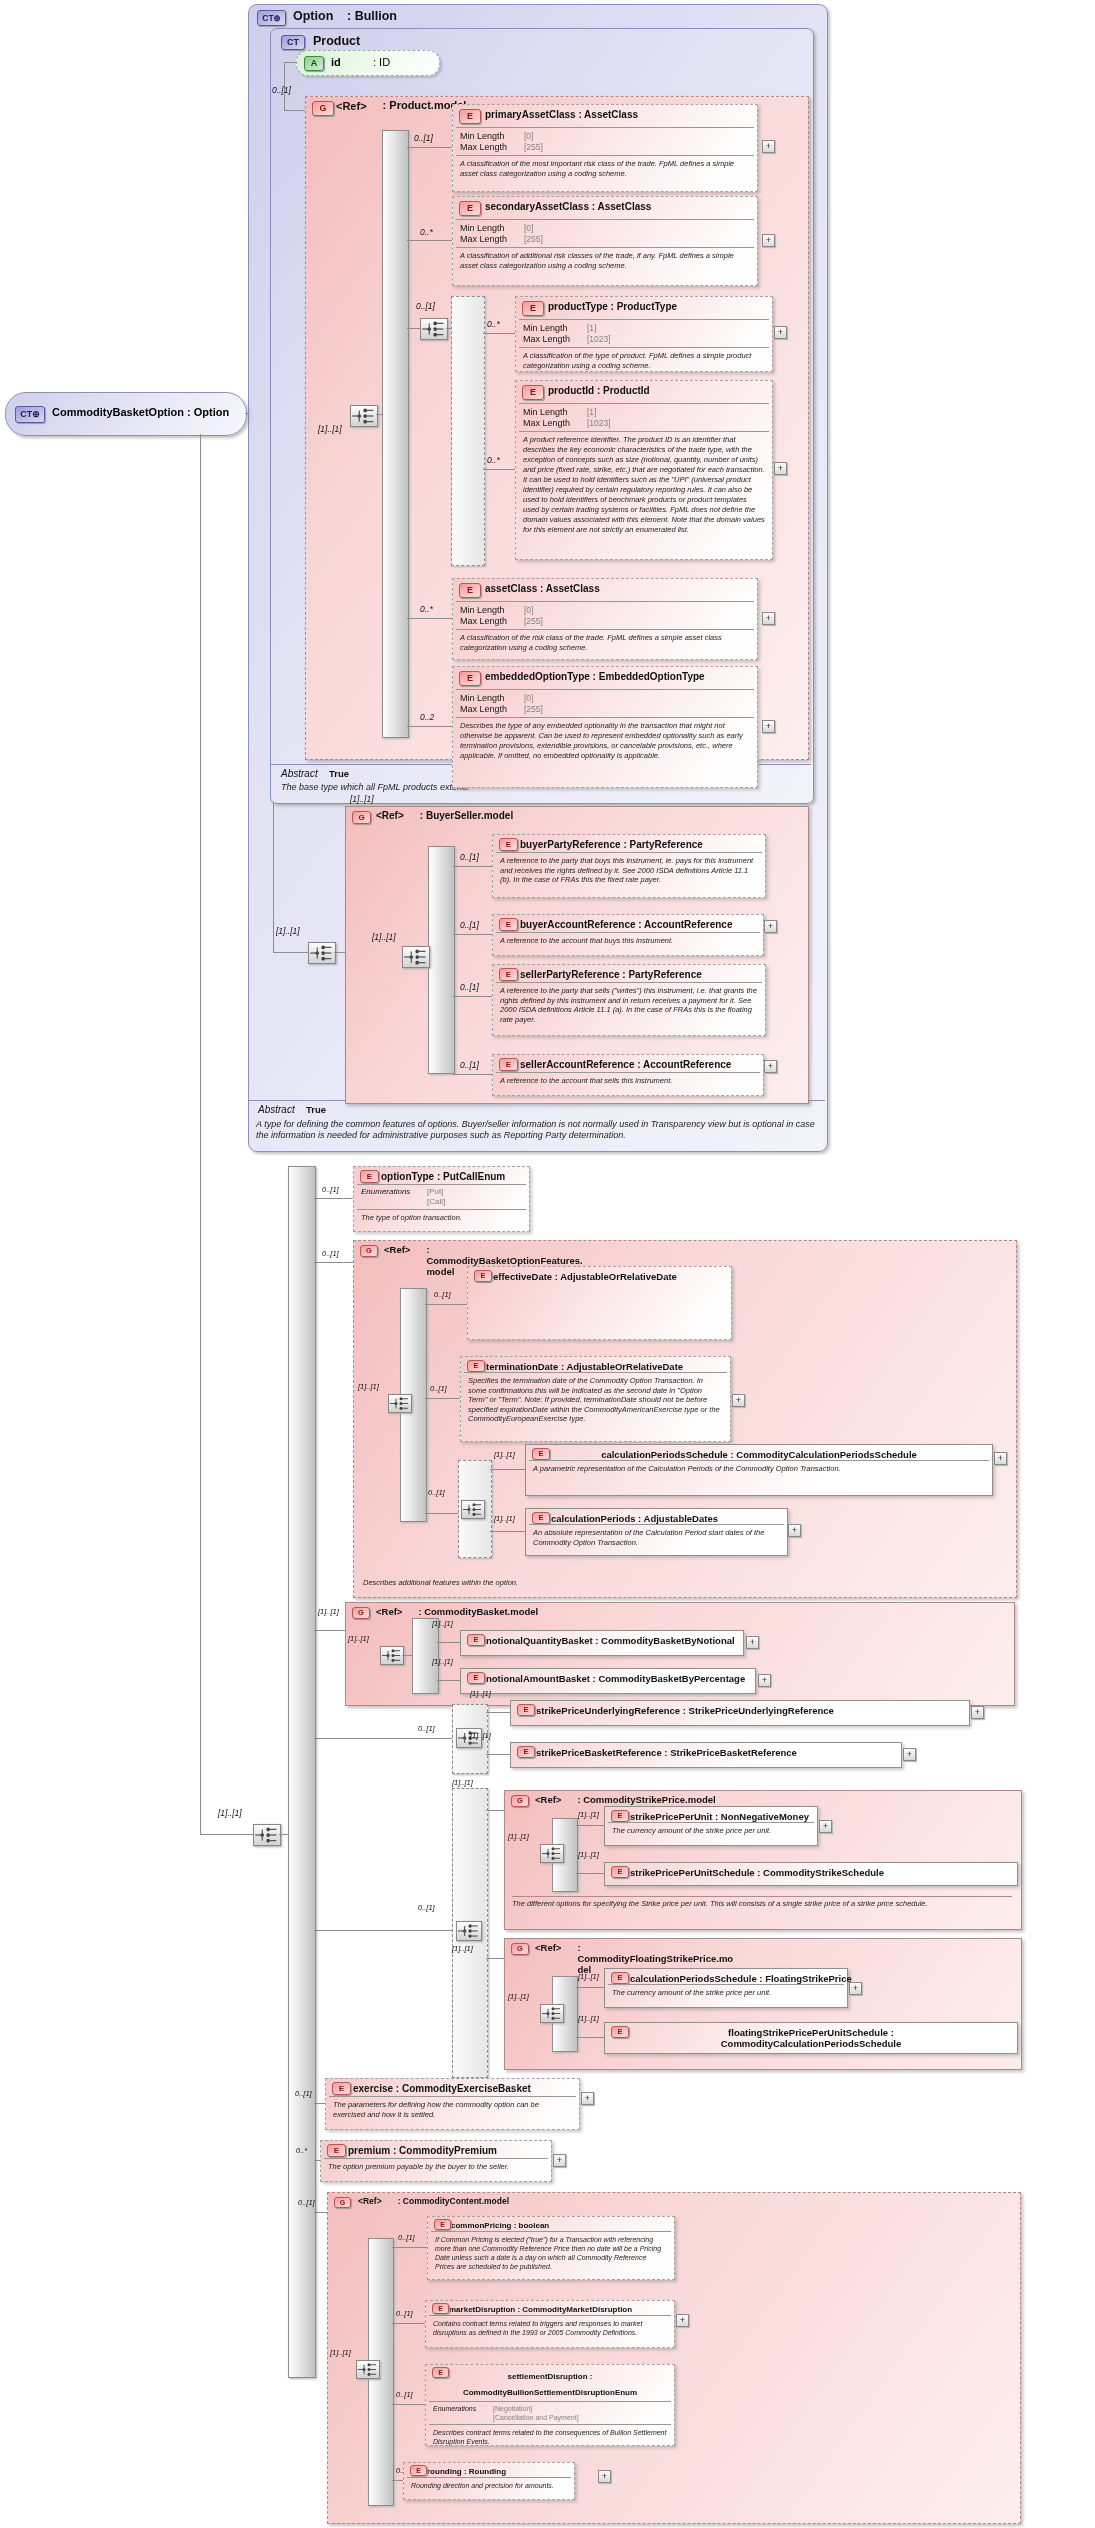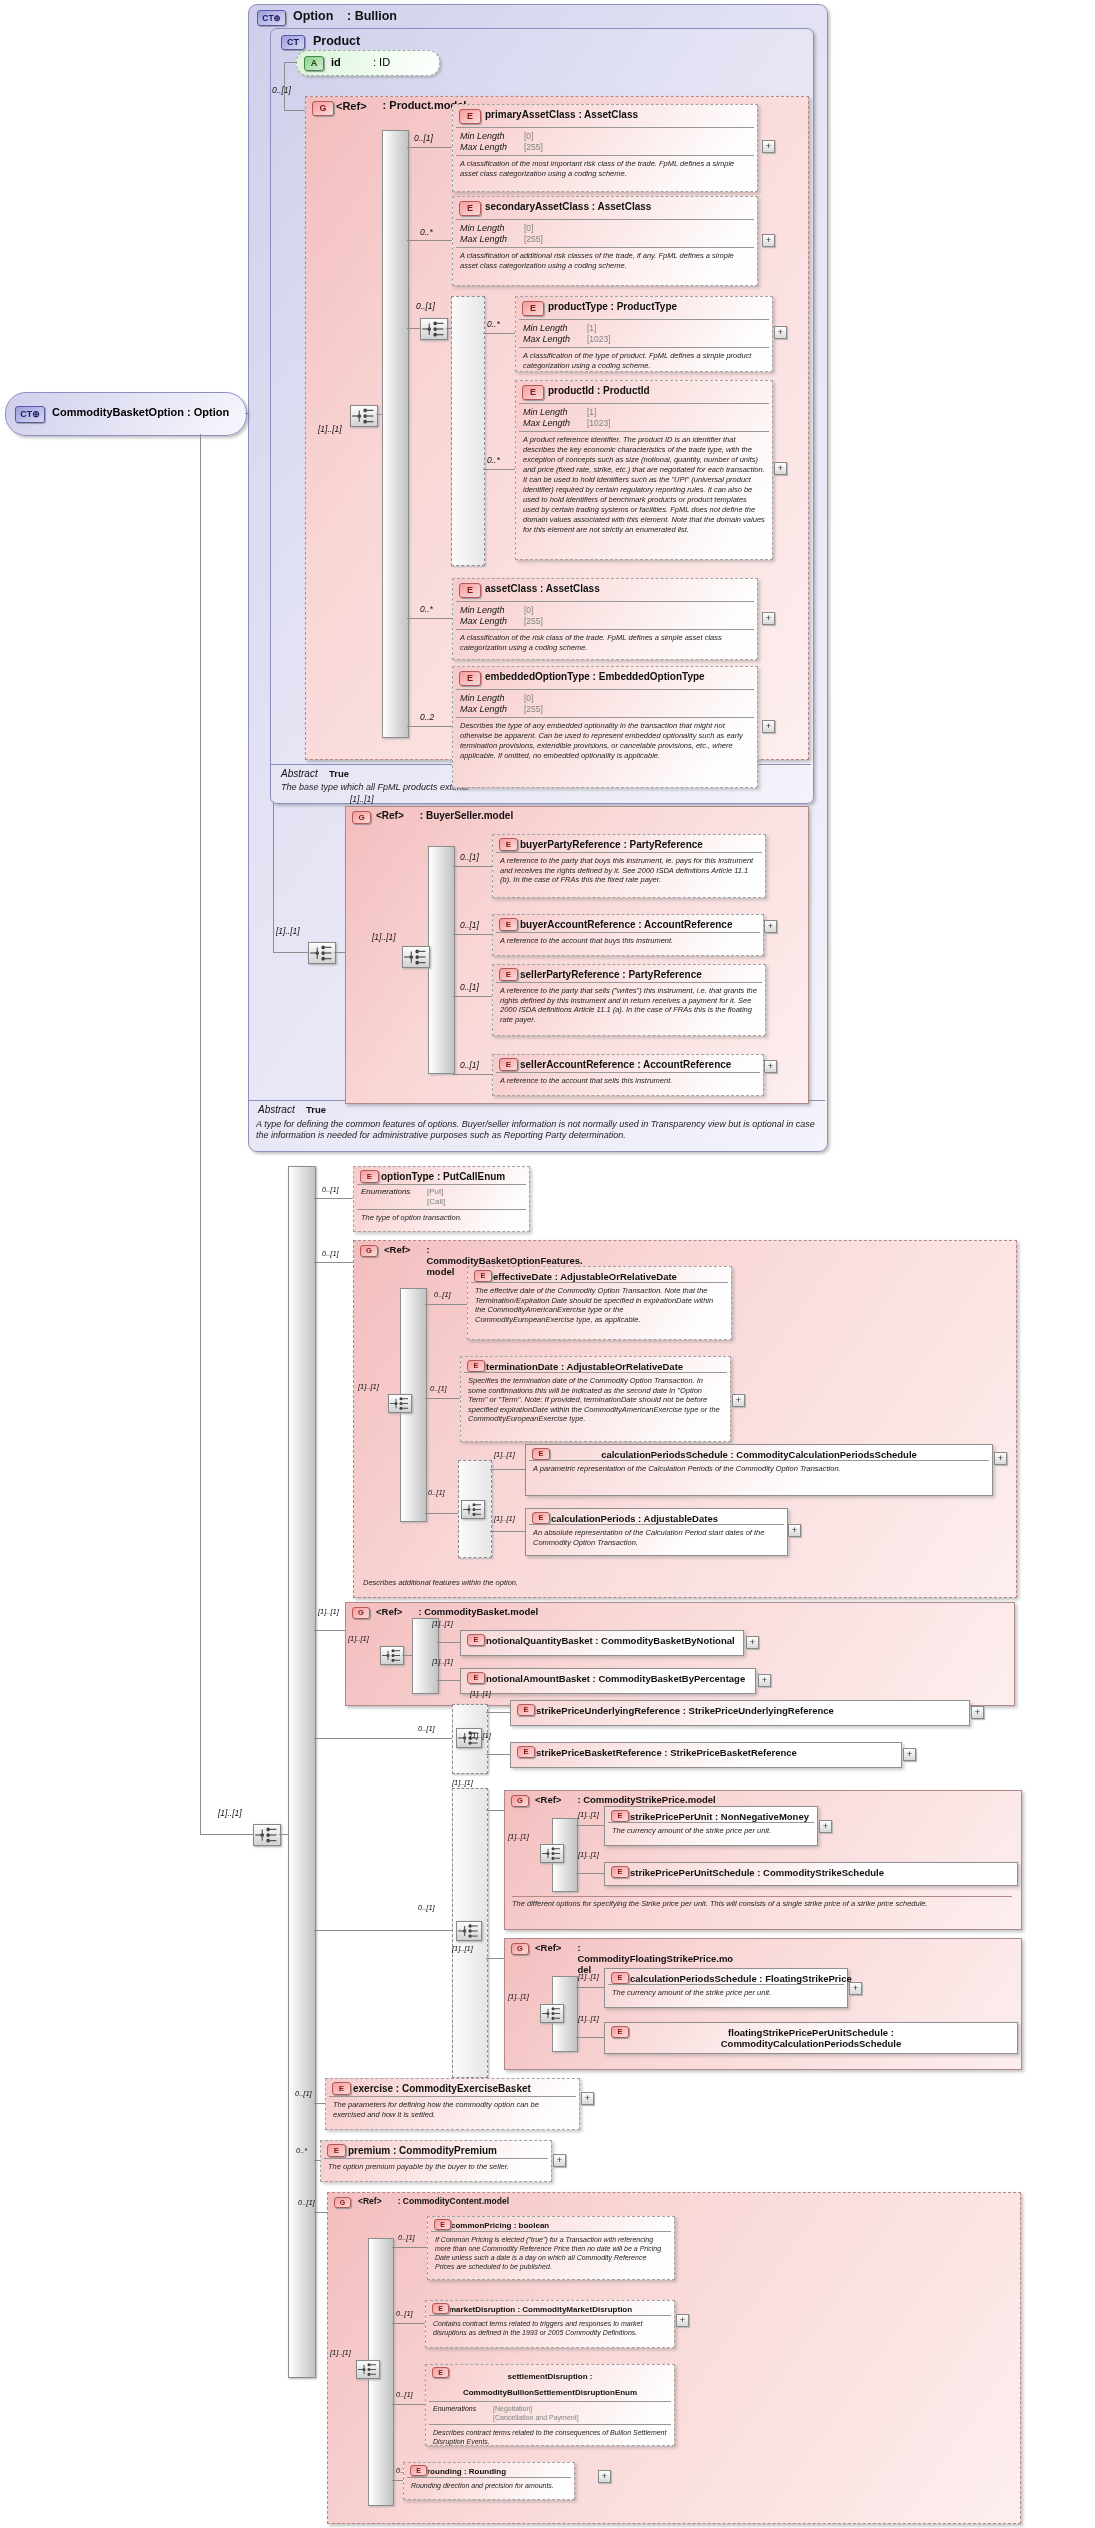--- a/index.html
+++ b/index.html
@@ -26,21 +26,21 @@
   .t-a .badge{width:20px;height:13px;font-size:9px;line-height:13px}
   .t-b .ehead{min-height:17px}.t-b .etitle{font-size:10px;padding-left:27px}
   .t-b .badge{width:17px;height:11px;font-size:8px;line-height:11px;top:3px}
   .t-c .ehead{min-height:15px}.t-c .etitle{font-size:9.5px;padding-left:25px}
   .t-c .badge{width:16px;height:10px;font-size:7.5px;line-height:10px;top:3px}
   .t-d .ehead{min-height:14px}.t-d .etitle{font-size:8px;padding-left:23px}
   .t-d .badge{width:15px;height:9px;font-size:7px;line-height:9px;top:2px}
   .ehead.wrap .etitle{white-space:normal;text-align:center;line-height:11px;padding-left:0;margin:0 auto}
   .facets{border-top:1px solid #979797;margin:0 3px;padding:3px 4px;font-size:9px}
   .facet{display:flex;line-height:10.5px}
-  .flabel{font-style:italic;width:64px;color:#151515}
+  .flabel{width:64px;color:#151515}
   .fval{color:#838383;font-size:8.5px}
   .enums{display:flex;border-top:1px solid #979797;margin:0 3px;padding:2px 4px;font-size:8px;line-height:10px}
   .elabel{font-style:italic;width:66px;color:#151515}
   .evals span{display:block;color:#838383}
   .t-d .enums{font-size:7px;line-height:9px}.t-d .elabel{width:60px}
   .edesc{border-top:1px solid #979797;margin:0 3px;padding:3px 4px;font-size:7.5px;font-style:italic;color:#222;line-height:9.5px}
   .t-a .edesc{line-height:10px}
   .t-d .edesc{font-size:7px;line-height:9px}
   
   .ghead{position:relative;display:flex;padding:3px 4px 0 30px;font-weight:bold;color:#101010}
@@ -438,21 +438,20 @@
   </div>
 <span class="card cardsm" style="left:358px;top:1382px">[1]..[1]</span>
 
 <div class="hl" style="left:425px;top:1304px;width:42px"></div>
 <span class="card cardsm" style="left:434px;top:1290px">0..[1]</span>
 <div class="ebox dashed t-c abs" style="left:467px;top:1266px;width:263px;height:72px">
   <div class="ehead">
       <span class="badge be">E</span>
       <span class="etitle">effectiveDate : AdjustableOrRelativeDate</span>
     </div>
-  <div class="edesc">The effective date of the Commodity Option Transaction. Note that the Termination/Expiration Date should be specified in expirationDate within the CommodityAmericanExercise type or the CommodityEuropeanExercise type, as applicable.</div>
 </div>
 
 <div class="hl" style="left:425px;top:1398px;width:35px"></div>
 <span class="card cardsm" style="left:430px;top:1384px">0..[1]</span>
 <div class="ebox dashed t-c abs" style="left:460px;top:1356px;width:269px;height:84px">
   <div class="ehead">
       <span class="badge be">E</span>
       <span class="etitle">terminationDate : AdjustableOrRelativeDate</span>
     </div>
   <div class="edesc">Specifies the termination date of the Commodity Option Transaction. In some confirmations this will be indicated as the second date in "Option Term" or "Term". Note: If provided, terminationDate should not be before specified expirationDate within the CommodityAmericanExercise type or the CommodityEuropeanExercise type.</div>

